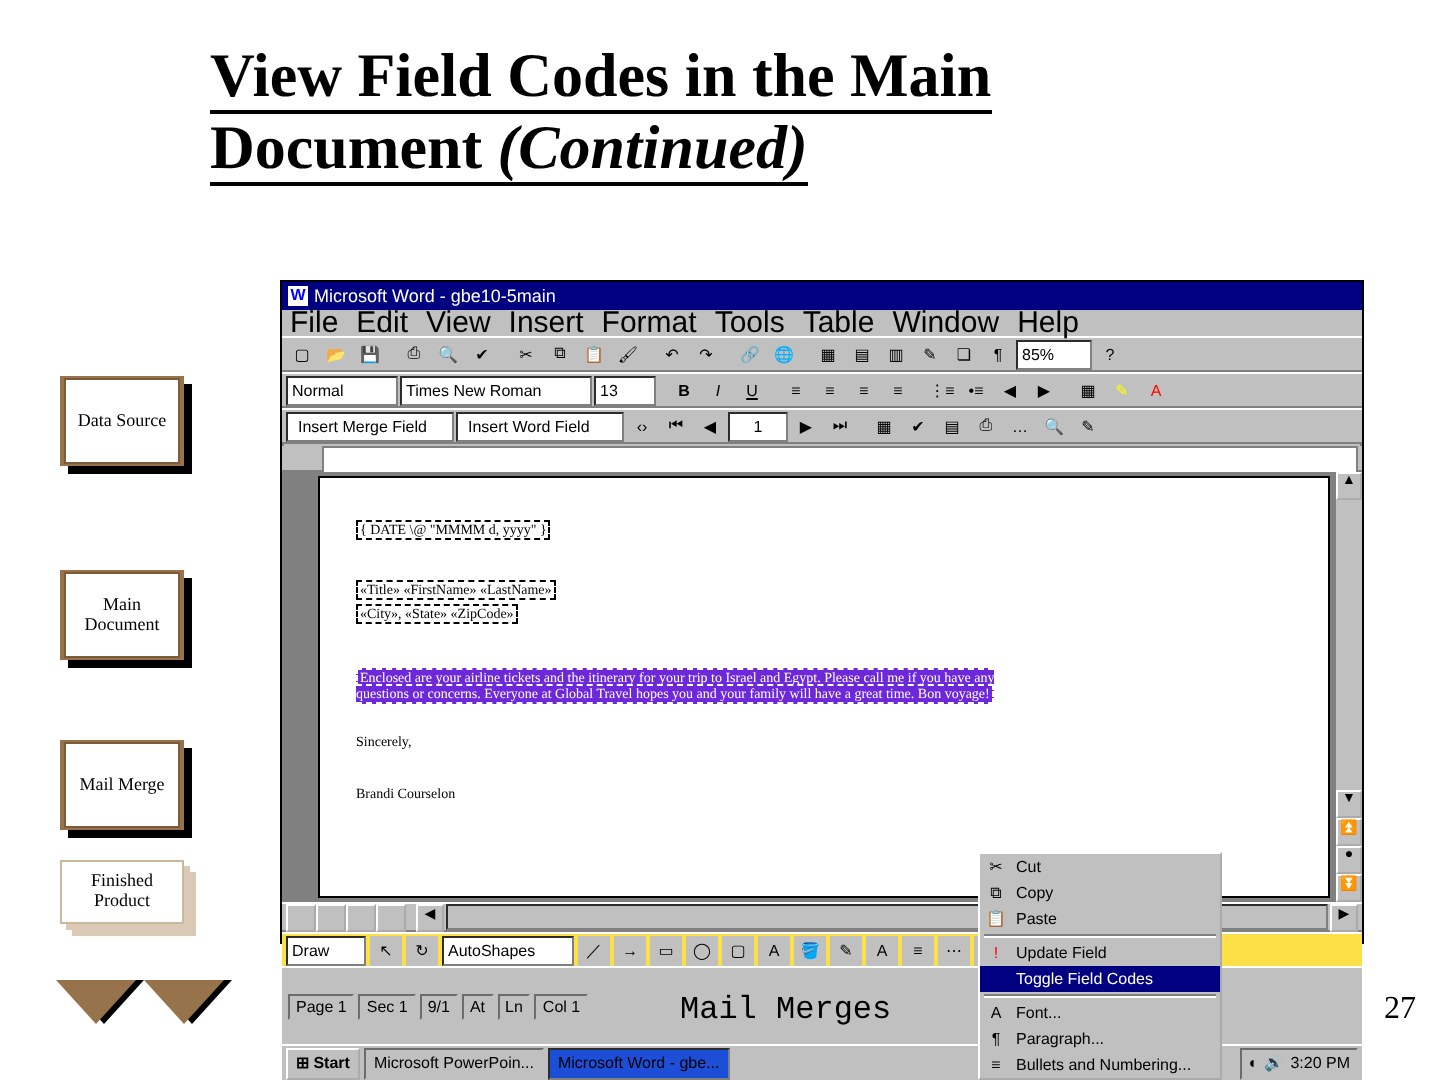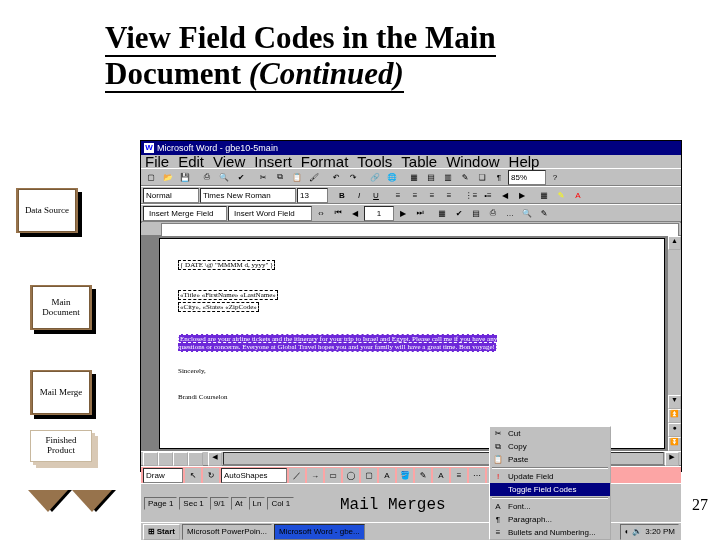--- a/index.html
+++ b/index.html
@@ -30,42 +30,42 @@
   .context-menu .mi{padding:2px 6px 2px 18px;border-bottom:0;white-space:nowrap;position:relative}
   .context-menu .mi.hl{background:#000080;color:#fff}
   .context-menu hr{margin:1px 2px;border:none;border-top:1px solid #808080;border-bottom:1px solid #fff}
   .context-menu .mi .micon{position:absolute;left:2px;width:12px;text-align:center}
   .scrollbar-v{width:13px;background:#c0c0c0;border-left:1px solid #808080;display:flex;flex-direction:column}
   .sb-btn{height:12px;background:#c0c0c0;border:1px outset #fff;font-size:7px;text-align:center}
   .statusbar{height:14px;background:#c0c0c0;border-top:1px solid #fff;font-size:8px;display:flex;align-items:center;padding:12px 3px;gap:2px}
   .status-cell{border:1px inset #c0c0c0;padding:0 3px;height:11px;line-height:11px}
   .viewbtns{display:flex;gap:0;margin-right:4px}
   .viewbtns .vb{width:13px;height:12px;border:1px outset #fff;background:#c0c0c0}
-  .draw-toolbar{height:16px;background:#fca5a5;border-top:1px solid #fff;display:flex;align-items:center;gap:2px;padding:0 2px;font-size:8px}
+  .draw-toolbar{height:16px;background:#fde047;border-top:1px solid #fff;display:flex;align-items:center;gap:2px;padding:0 2px;font-size:8px}
   .taskbar{height:17px;background:#c0c0c0;border-top:1px solid #fff;display:flex;align-items:center;font-size:8px;gap:2px;padding:0 2px}
   .start-btn{background:#c0c0c0;border:1px outset #fff;padding:0 4px;height:14px;display:flex;align-items:center;gap:2px;font-weight:bold}
   .task-btn{border:1px inset #c0c0c0;padding:0 4px;height:14px;display:flex;align-items:center}
   .task-btn.active{border:1px inset #808080;background:#1d4ed8}
   .tray{margin-left:auto;border:1px inset #c0c0c0;padding:0 3px;height:14px;display:flex;align-items:center;gap:3px}
   
   .footer-label{position:absolute;left:340px;bottom:26px;font-size:16px;font-family:Liberation Mono, monospace}
   .page-num{position:absolute;right:12px;bottom:26px;font-size:16px;font-family:"Times New Roman"}
   .ruler-area{position:relative;height:12px;background:#c0c0c0;border-bottom:1px solid #808080;padding-left:18px}
   .mm-toolbar .lbl{font-size:8px;padding:0 3px}
   .sel-dark{background:#6d28d9;color:#fff;border:1px dashed #fff;display:inline;padding:0 1px}
 </style>
 </head>
 <body>
 
 <div class="slide-title">
   <span class="slide-title-underline"><span>View Field Codes in the Main</span></span><br>
   <span class="slide-title-underline"><span>Document </span><span class="cont">(Continued)</span></span>
 </div>
 
-<div class="side-btn" style="left:16px;top:188px">
+<div class="side-btn" style="left:30px;top:188px">
     <div class="inner">Data Source</div>
   </div>
 <div class="side-btn" style="left:30px;top:285px">
     <div class="inner">Main Document</div>
   </div>
 <div class="side-btn" style="left:30px;top:370px">
     <div class="inner">Mail Merge</div>
   </div>
 <div class="side-btn fin" style="left:30px;top:430px">
     <span>Finished Product</span>

